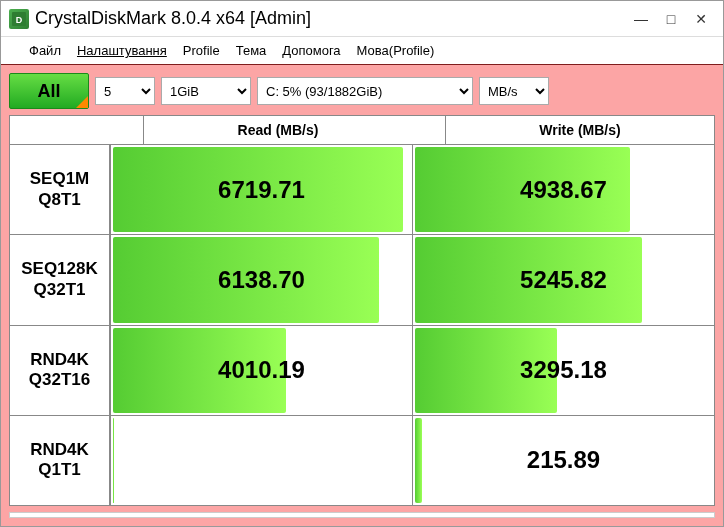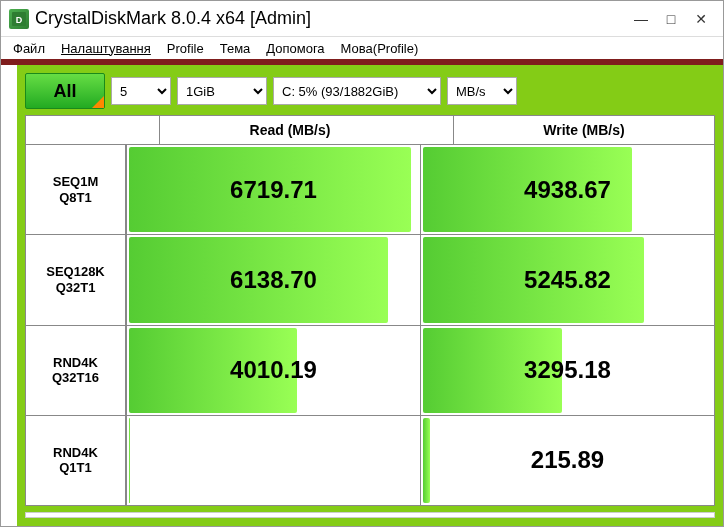--- a/index.html
+++ b/index.html
@@ -55,43 +55,42 @@
       font-size: 14px;
       display: flex;
       align-items: center;
       justify-content: center;
       color: #333;
     }
 
     .menu-bar {
       display: flex;
       align-items: center;
-      padding: 2px 4px;
-      border-bottom: 6px solid #7f1d1d;
+      padding: 2px 20px;
+      border-bottom: 1px solid #7f1d1d;
       background: #ffffff;
       height: 28px;
     }
     .menu-item {
       padding: 3px 8px;
       font-size: 13px;
       cursor: pointer;
       color: #000;
       border: none;
       background: none;
     }
     .menu-item.underline { text-decoration: underline; }
 
     .main-content {
       flex: 1;
       padding: 8px;
-      background: #84cc16;
+      background: #fca5a5;
       display: flex;
       flex-direction: column;
       gap: 6px;
-      margin-left: 16px;
     }
 
     .controls-row {
       display: flex;
       align-items: center;
       gap: 6px;
       height: 36px;
     }
 
     .all-btn {
@@ -119,21 +118,21 @@
       height: 28px;
       border: 1px solid #aaa;
       background: #fff;
       font-size: 13px;
       padding: 2px 4px;
       cursor: pointer;
       appearance: auto;
     }
     .select-narrow { width: 60px; }
     .select-medium { width: 90px; }
-    .select-wide { width: 168px; }
+    .select-wide { width: 216px; }
     .select-unit { width: 70px; }
 
     .results-table {
       flex: 1;
       display: flex;
       flex-direction: column;
       border: 1px solid #888;
       background: #fff;
     }
 
@@ -160,21 +159,21 @@
       border-bottom: 1px solid #888;
       flex: 1;
       min-height: 80px;
     }
     .table-row:last-child { border-bottom: none; }
 
     .row-label {
       display: flex;
       align-items: center;
       justify-content: center;
-      font-size: 13px;
+      font-size: 17px;
       font-weight: bold;
       text-align: center;
       background: #fff;
       border-right: 1px solid #888;
       padding: 4px;
       flex-direction: column;
       line-height: 1.2;
     }
 
     .result-cell {

